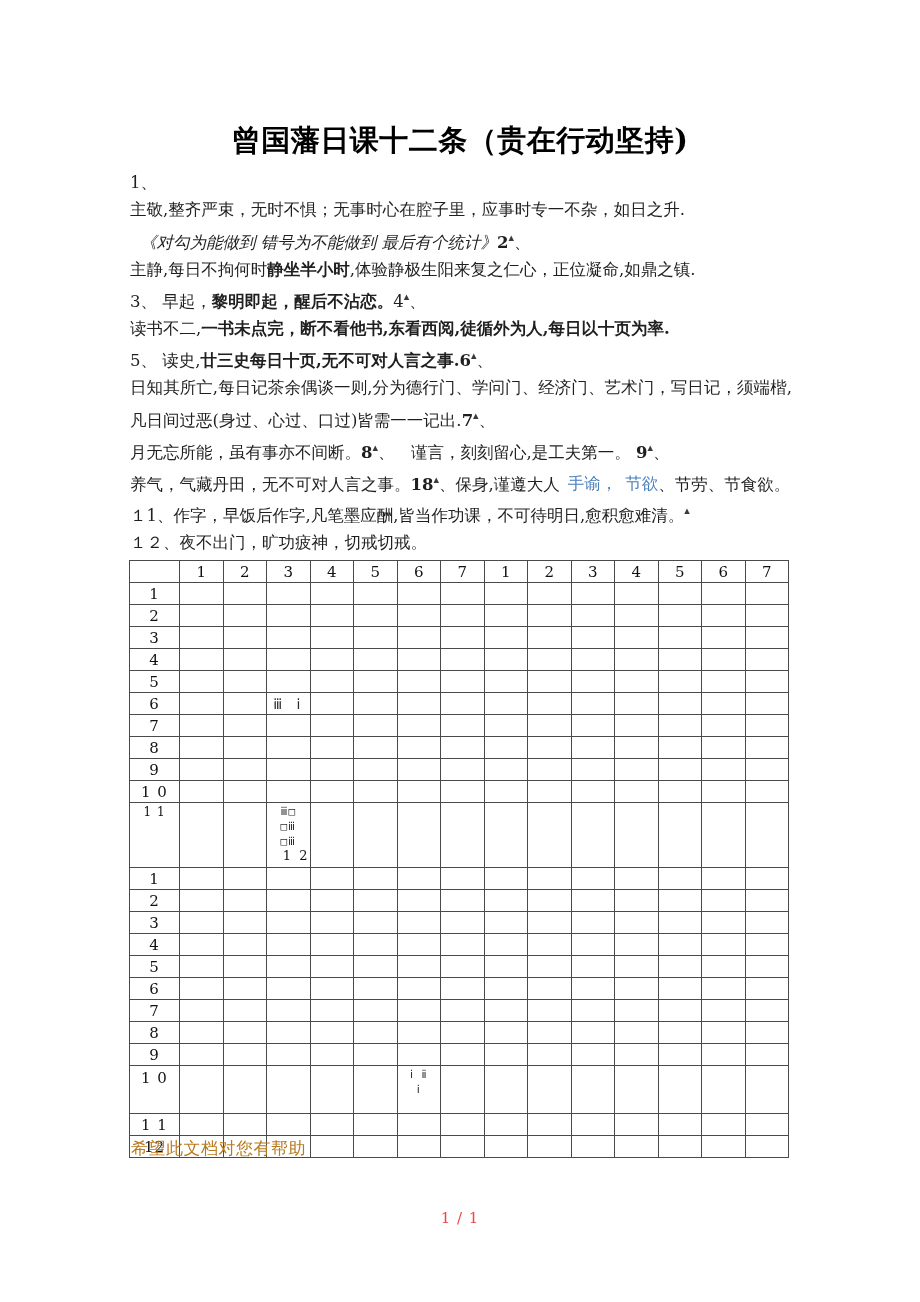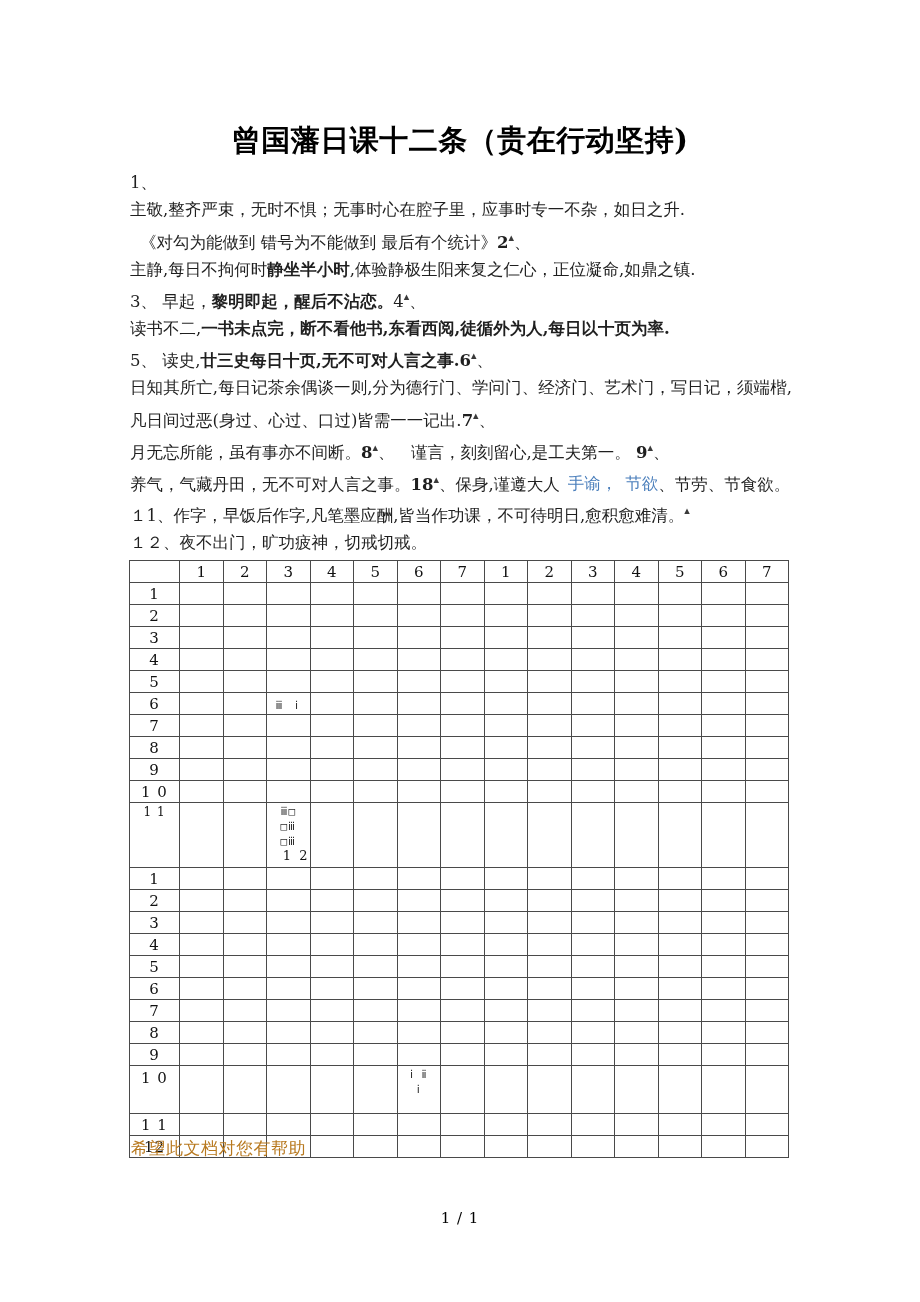--- a/index.html
+++ b/index.html
@@ -45,21 +45,21 @@
     font-family: "DejaVu Serif", "Liberation Serif", serif;
     font-size: 16.5px;
     line-height: 27.4px;
     color: #1f1f1f;
     text-align: justify;
   }
   .ln { display: block; white-space: nowrap; }
   .ln.wrap { white-space: normal; }
 
   .b { font-weight: bold; }
-  .ital { }
+  .ital { font-style: italic; }
   .lnk { color: #4a7ebb; margin-left: 8px; }
   .sup-mark {
     font-size: 11px;
     vertical-align: super;
     color: #3a3a3a;
   }
   .indent1 { padding-left: 10px; }
 
   
   .grid-wrap {
@@ -103,21 +103,21 @@
     font-size: 11px;
     line-height: 13px;
     color: #2b2b2b;
     letter-spacing: 1px;
     font-family: "DejaVu Sans Mono", "Liberation Mono", monospace;
     padding-top: 2px;
     display: block;
     text-align: center;
   }
   .tally-row6 {
-    font-size: 11px;
+    font-size: 14px;
     color: #2b2b2b;
     letter-spacing: 3px;
     font-family: "DejaVu Sans Mono", "Liberation Mono", monospace;
   }
   .tally-num {
     font-size: 13px;
     letter-spacing: 2px;
     font-family: "DejaVu Serif", "Liberation Serif", serif;
     display: block;
     text-align: right;
@@ -135,21 +135,21 @@
   }
 
   .page-num {
     position: absolute;
     left: 0;
     top: 1200px;
     width: 920px;
     text-align: center;
     font-family: "DejaVu Serif", "Liberation Serif", serif;
     font-size: 15px;
-    color: #000000;
+    color: #ef4444;
     letter-spacing: 1px;
   }
 </style>
 </head>
 <body>
 
 <div class="page">
 
   <div class="doc-title">曾国藩日课十二条（贵在行动坚持)</div>
 

